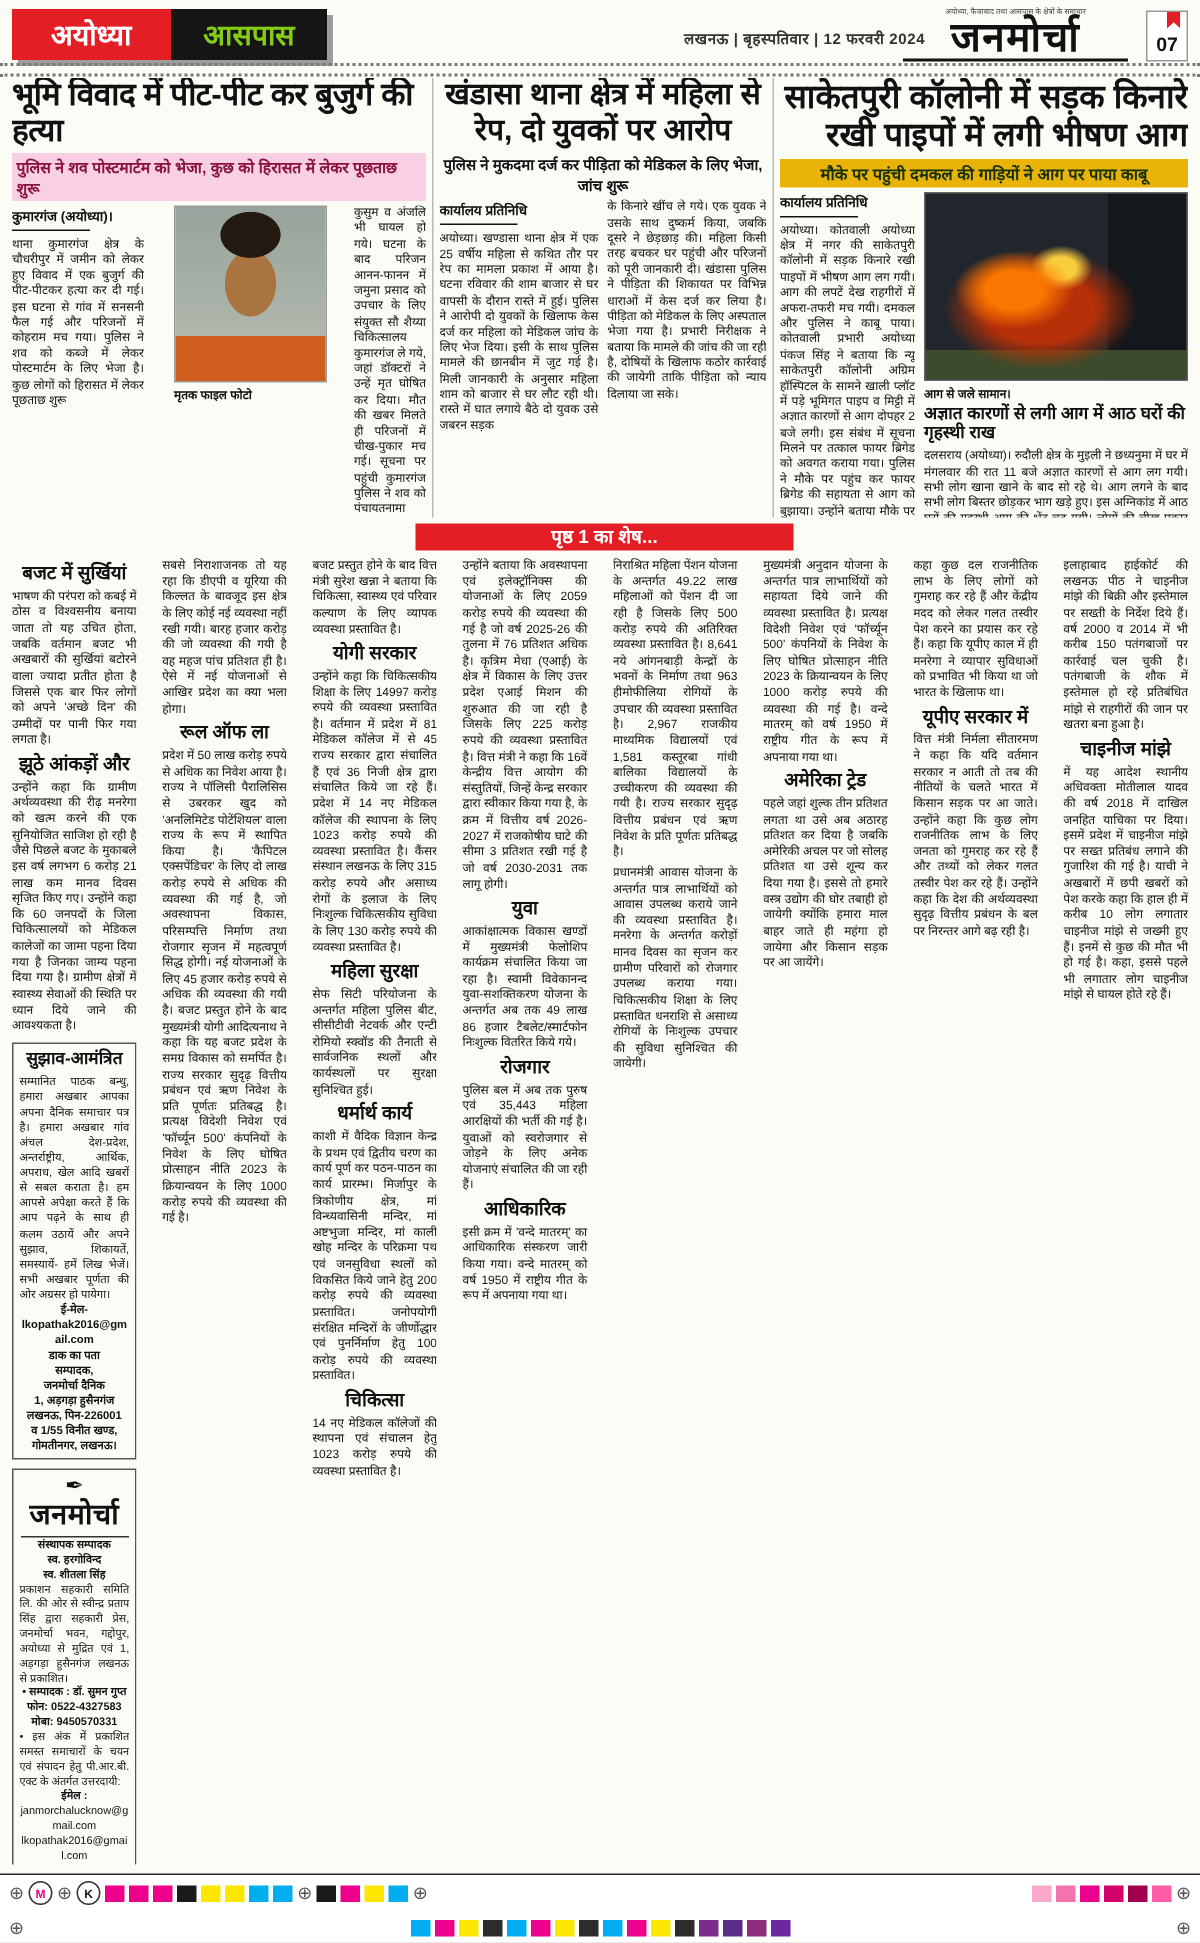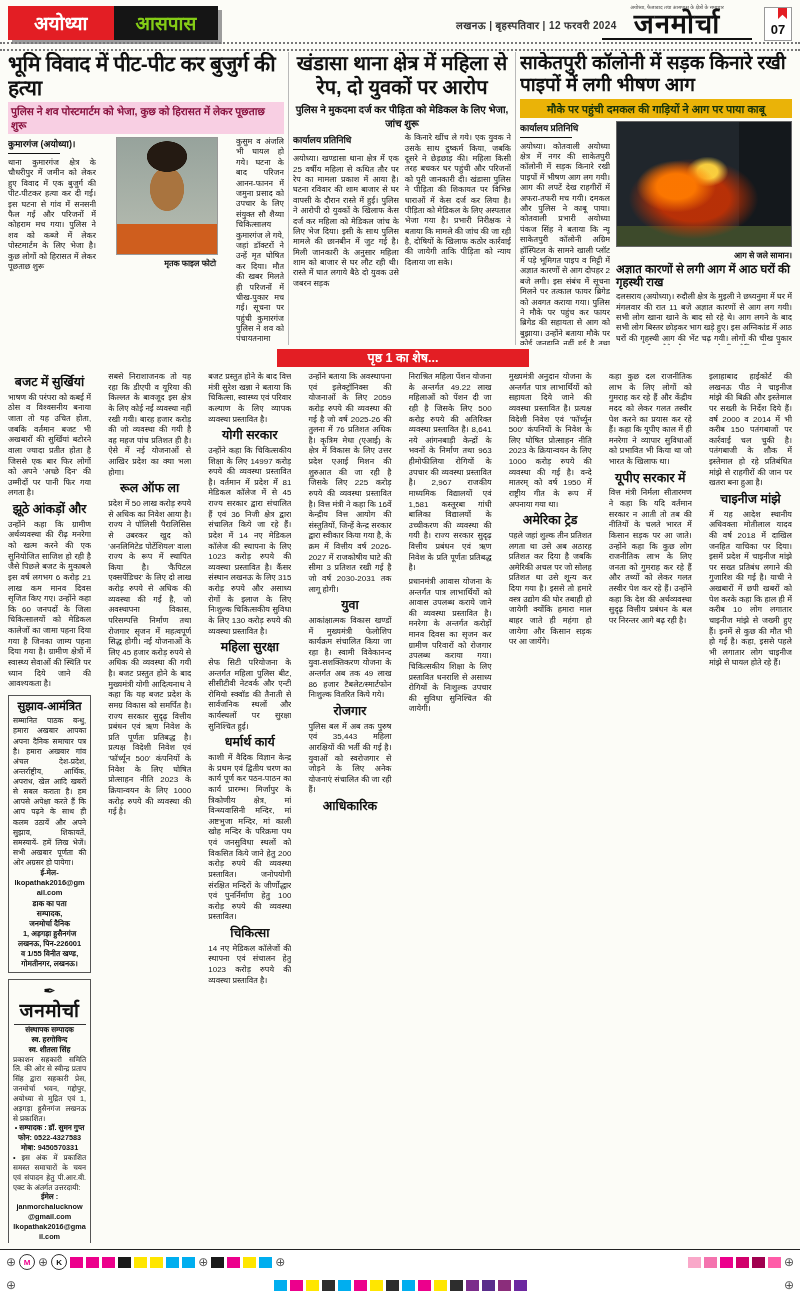--- a/index.html
+++ b/index.html
@@ -23,35 +23,35 @@
 
   
   .toprow{position:absolute;top:52px;left:8px;right:8px;height:293px;display:flex}
   .vsep{border-left:1px solid #b9b9b9;margin:0 4px}
   .art{overflow:hidden}
   .a1{width:276px}.a2{width:218px}.a3{flex:1}
   .hl1{font-size:21px;font-weight:800;line-height:1.12;letter-spacing:-.3px}
   .sub1{background:#f8cfe3;color:#8a1340;font-weight:bold;font-size:10.5px;padding:2px 3px;margin:3px 0}
   .hl2{font-size:20px;font-weight:700;text-align:center;line-height:1.18}
   .sub2{font-weight:bold;font-size:10px;text-align:center;margin:3px 0;color:#111}
-  .hl3{font-size:19px;font-weight:800;text-align:left;line-height:1.15}
+  .hl3{font-size:22px;font-weight:800;text-align:right;line-height:1.15}
   .sub3{background:#eab308;color:#17320a;font-weight:bold;font-size:11px;text-align:center;padding:2px;margin:3px 0}
   .byline{font-weight:bold;font-size:9px}
   .rule40{width:52px;border-bottom:1px solid #111;margin:3px 0 4px}
   .bodytxt{font-size:8px;line-height:1.3;text-align:justify}
   .a1grid{display:flex;gap:20px}
   .a1c1{width:88px;overflow:hidden}
   .fig1{width:100px}
   .photo1{width:100px;height:116px;border:1px solid #999;
     background:
       radial-gradient(34px 26px at 50% 16%, #241a12 58%, transparent 60%),
       radial-gradient(28px 36px at 50% 44%, #a9743f 60%, transparent 62%),
       linear-gradient(0deg, #cf5e1e 0 26%, transparent 26%),
       linear-gradient(#97a39c,#b8beb2)}
-  .fcap{font-size:8px;font-weight:bold;text-align:right;margin-top:2px}
+  .fcap{font-size:8px;font-weight:bold;text-align:left;margin-top:2px}
   .a1c2{flex:1;overflow:hidden}
   .a1bottom{display:flex;gap:5px;margin-top:5px;height:96px;overflow:hidden}
   .a1bottom .bodytxt{flex:1;overflow:hidden}
   .a2grid{display:flex;gap:6px;height:196px;overflow:hidden}
   .a2grid .bodytxt{flex:1}
   .a3row{display:flex;gap:6px}
   .a3left{width:90px;overflow:hidden;height:236px}
   .a3right{flex:1}
   .photo3{height:124px;border:1px solid #666;
     background:
@@ -72,21 +72,21 @@
   .cpara{font-size:8px;line-height:1.33;text-align:justify;margin:0 0 3px}
   .sbox{border:1px solid #555;padding:3px 4px;margin-top:5px;font-size:7.5px;line-height:1.35;text-align:justify}
   .sbox .bx-title{font-size:11.5px;font-weight:800;text-align:center;margin-bottom:2px}
   .sbox .ctr{text-align:center;font-weight:bold}
   .sbox .mail{text-align:center;font-weight:bold;word-break:break-all}
   .ibox{border:1px solid #555;padding:3px 4px;margin-top:6px;text-align:center;font-size:7.3px;line-height:1.35}
   .pen-icon{font-size:15px;line-height:1}
   .ilogo{font-size:19px;font-weight:800;letter-spacing:.5px;border-bottom:1px solid #333;display:inline-block;padding:0 6px}
   .ib-strong{font-weight:bold}
   .ib-just{text-align:justify}
-  .ib-mail{font-weight:bold;word-break:break-all}
+  .ib-mail{font-weight:normal;word-break:break-all}
 
   
   .colorbar{position:absolute;left:0;right:0;bottom:0;height:46px;border-top:1px solid #222;
             padding:4px 6px;box-sizing:border-box;display:flex;flex-direction:column;justify-content:space-between;background:#fff}
   .crow{display:flex;align-items:center;gap:3px}
   .sq{width:13px;height:11px;display:inline-block}
   .reg{font-size:12px;color:#555;line-height:1}
   .cletter{width:14px;height:14px;border-radius:50%;border:1.5px solid #333;font-size:8px;font-weight:bold;
            display:inline-flex;align-items:center;justify-content:center;background:#fff}
   .cflex{flex:1}
@@ -234,20 +234,21 @@
         <div class="xhead">चिकित्सा</div>
         <p class="cpara">14 नए मेडिकल कॉलेजों की स्थापना एवं संचालन हेतु 1023 करोड़ रुपये की व्यवस्था प्रस्तावित है।</p>
       </div>
       <div class="col">
         <p class="cpara">उन्होंने बताया कि अवस्थापना एवं इलेक्ट्रॉनिक्स की योजनाओं के लिए 2059 करोड़ रुपये की व्यवस्था की गई है जो वर्ष 2025-26 की तुलना में 76 प्रतिशत अधिक है। कृत्रिम मेधा (एआई) के क्षेत्र में विकास के लिए उत्तर प्रदेश एआई मिशन की शुरुआत की जा रही है जिसके लिए 225 करोड़ रुपये की व्यवस्था प्रस्तावित है। वित्त मंत्री ने कहा कि 16वें केन्द्रीय वित्त आयोग की संस्तुतियों, जिन्हें केन्द्र सरकार द्वारा स्वीकार किया गया है, के क्रम में वित्तीय वर्ष 2026-2027 में राजकोषीय घाटे की सीमा 3 प्रतिशत रखी गई है जो वर्ष 2030-2031 तक लागू होगी।</p>
         <div class="xhead">युवा</div>
         <p class="cpara">आकांक्षात्मक विकास खण्डों में मुख्यमंत्री फेलोशिप कार्यक्रम संचालित किया जा रहा है। स्वामी विवेकानन्द युवा-सशक्तिकरण योजना के अन्तर्गत अब तक 49 लाख 86 हजार टैबलेट/स्मार्टफोन निःशुल्क वितरित किये गये।</p>
         <div class="xhead">रोजगार</div>
         <p class="cpara">पुलिस बल में अब तक पुरुष एवं 35,443 महिला आरक्षियों की भर्ती की गई है। युवाओं को स्वरोजगार से जोड़ने के लिए अनेक योजनाएं संचालित की जा रही हैं।</p>
         <div class="xhead">आधिकारिक</div>
+        <p class="cpara">इसी क्रम में 'वन्दे मातरम्' का आधिकारिक संस्करण जारी किया गया। वन्दे मातरम् को वर्ष 1950 में राष्ट्रीय गीत के रूप में अपनाया गया था।</p>
       </div>
       <div class="col">
         <p class="cpara">निराश्रित महिला पेंशन योजना के अन्तर्गत 49.22 लाख महिलाओं को पेंशन दी जा रही है जिसके लिए 500 करोड़ रुपये की अतिरिक्त व्यवस्था प्रस्तावित है। 8,641 नये आंगनबाड़ी केन्द्रों के भवनों के निर्माण तथा 963 हीमोफीलिया रोगियों के उपचार की व्यवस्था प्रस्तावित है। 2,967 राजकीय माध्यमिक विद्यालयों एवं 1,581 कस्तूरबा गांधी बालिका विद्यालयों के उच्चीकरण की व्यवस्था की गयी है। राज्य सरकार सुदृढ़ वित्तीय प्रबंधन एवं ऋण निवेश के प्रति पूर्णतः प्रतिबद्ध है।</p>
         <p class="cpara">प्रधानमंत्री आवास योजना के अन्तर्गत पात्र लाभार्थियों को आवास उपलब्ध कराये जाने की व्यवस्था प्रस्तावित है। मनरेगा के अन्तर्गत करोड़ों मानव दिवस का सृजन कर ग्रामीण परिवारों को रोजगार उपलब्ध कराया गया। चिकित्सकीय शिक्षा के लिए प्रस्तावित धनराशि से असाध्य रोगियों के निःशुल्क उपचार की सुविधा सुनिश्चित की जायेगी।</p>
       </div>
       <div class="col">
         <p class="cpara">मुख्यमंत्री अनुदान योजना के अन्तर्गत पात्र लाभार्थियों को सहायता दिये जाने की व्यवस्था प्रस्तावित है। प्रत्यक्ष विदेशी निवेश एवं 'फॉर्च्यून 500' कंपनियों के निवेश के लिए घोषित प्रोत्साहन नीति 2023 के क्रियान्वयन के लिए 1000 करोड़ रुपये की व्यवस्था की गई है। वन्दे मातरम् को वर्ष 1950 में राष्ट्रीय गीत के रूप में अपनाया गया था।</p>
         <div class="xhead">अमेरिका ट्रेड</div>
         <p class="cpara">पहले जहां शुल्क तीन प्रतिशत लगता था उसे अब अठारह प्रतिशत कर दिया है जबकि अमेरिकी अचल पर जो सोलह प्रतिशत था उसे शून्य कर दिया गया है। इससे तो हमारे वस्त्र उद्योग की घोर तबाही हो जायेगी क्योंकि हमारा माल बाहर जाते ही महंगा हो जायेगा और किसान सड़क पर आ जायेंगे।</p>
       </div>

